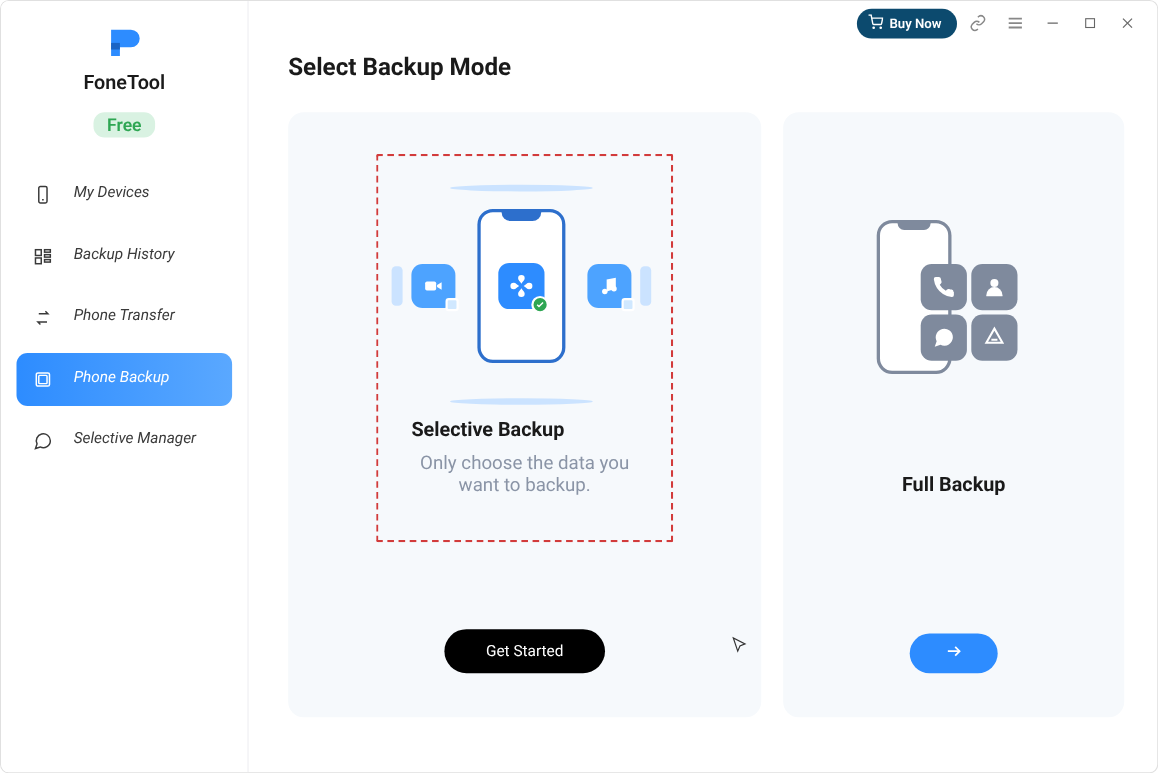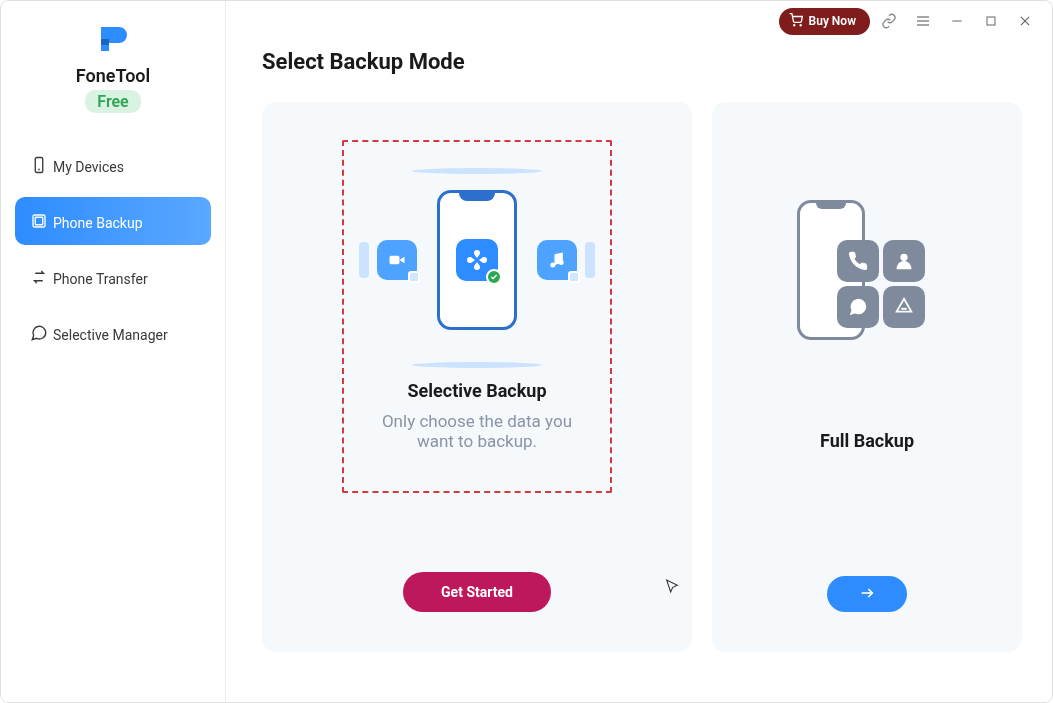--- a/index.html
+++ b/index.html
@@ -22,21 +22,21 @@
       position: absolute;
       top: 0;
       right: 0;
       height: 40px;
       display: flex;
       align-items: center;
       gap: 4px;
       padding-right: 12px;
     }
     .buy-now {
-      background: #7f1d1d;
+      background: #0c4a6e;
       color: #fff;
       border-radius: 16px;
       padding: 5px 14px 5px 10px;
       font-size: 12px;
       font-weight: 600;
       display: flex;
       align-items: center;
       gap: 6px;
       cursor: pointer;
     }
@@ -66,45 +66,46 @@
     }
     .logo-icon {
       width: 36px;
       height: 36px;
       margin: 0 auto 8px;
     }
     .app-name {
       font-size: 18px;
       font-weight: 600;
       color: #1a1a1a;
-      margin-bottom: 4px;
+      margin-bottom: 16px;
     }
     .free-badge {
       display: inline-block;
       background: #d9f2e2;
       color: #2ea653;
       font-size: 16px;
       font-weight: 600;
       padding: 2px 12px;
       border-radius: 10px;
     }
     .nav-list {
       list-style: none;
       padding: 0 14px;
     }
     .nav-item {
       display: flex;
-      align-items: flex-end;
-      gap: 4px;
+      align-items: flex-start;
+      gap: 18px;
       padding: 14px 14px;
       border-radius: 10px;
       margin-bottom: 8px;
       cursor: pointer;
       color: #3a3a3a;
       font-size: 14px;
+      font-style: italic;
     }
     .nav-item.active {
       background: linear-gradient(90deg, #2d8cff 0%, #5aa8ff 100%);
       color: #fff;
     }
     .nav-item .nav-icon {
       width: 20px;
       height: 20px;
       display: flex;
       align-items: center;
@@ -149,21 +150,21 @@
       justify-content: flex-end;
     }
     .dashed-box {
       border: 2px dashed #d23b3b;
       border-radius: 2px;
       padding: 30px 30px 40px;
       width: 270px;
       margin: 10px auto 20px;
       display: flex;
       flex-direction: column;
-      align-items: center;
+      align-items: flex-start;
     }
     .illustration {
       position: relative;
       width: 200px;
       height: 180px;
       margin-bottom: 28px;
     }
     .illustration-shadow {
       width: 130px;
       height: 6px;
@@ -279,29 +280,29 @@
       font-weight: 700;
       color: #1a1a1a;
       margin-bottom: 10px;
     }
     .card-subtitle {
       font-size: 17px;
       color: #8a94a6;
       text-align: center;
     }
     .primary-btn {
-      background: #be185d;
+      background: #000000;
       color: #fff;
       border: none;
       border-radius: 22px;
       padding: 12px 38px;
       font-size: 14px;
       cursor: pointer;
       margin-top: auto;
-      font-weight: 700;
+      font-weight: 400;
     }
     .arrow-btn {
       background: #2d8cff;
       color: #fff;
       border: none;
       border-radius: 22px;
       width: 80px;
       height: 36px;
       font-size: 18px;
       cursor: pointer;
@@ -416,37 +417,49 @@
   <ul class="nav-list">
     <li class="nav-item">
       <span class="nav-icon">
         <svg width="18" height="18" viewBox="0 0 24 24" fill="none" stroke="#3a3a3a" stroke-width="1.8">
             <rect x="7" y="2" width="10" height="20" rx="2"></rect>
             <line x1="11" y1="18" x2="13" y2="18"></line>
           </svg>
       </span>
       <span>My Devices</span>
     </li>
-    <li class="nav-item active">
+    <li class="nav-item">
       <span class="nav-icon">
-        <svg width="18" height="18" viewBox="0 0 24 24" fill="none" stroke="#fff" stroke-width="1.8">
-            <rect x="4" y="4" width="16" height="16" rx="2"></rect>
-            <rect x="7" y="7" width="10" height="10" rx="1"></rect>
+        <svg width="18" height="18" viewBox="0 0 24 24" fill="none" stroke="#3a3a3a" stroke-width="1.8">
+            <rect x="3" y="4" width="7" height="7"></rect>
+            <rect x="14" y="4" width="7" height="3"></rect>
+            <rect x="14" y="10" width="7" height="3"></rect>
+            <rect x="3" y="14" width="7" height="7"></rect>
+            <rect x="14" y="16" width="7" height="3"></rect>
           </svg>
       </span>
-      <span>Phone Backup</span>
+      <span>Backup History</span>
     </li>
     <li class="nav-item">
       <span class="nav-icon">
         <svg width="18" height="18" viewBox="0 0 24 24" fill="none" stroke="#3a3a3a" stroke-width="1.8">
             <path d="M7 7h11l-3-3"></path>
             <path d="M17 17H6l3 3"></path>
           </svg>
       </span>
       <span>Phone Transfer</span>
+    </li>
+    <li class="nav-item active">
+      <span class="nav-icon">
+        <svg width="18" height="18" viewBox="0 0 24 24" fill="none" stroke="#fff" stroke-width="1.8">
+            <rect x="4" y="4" width="16" height="16" rx="2"></rect>
+            <rect x="7" y="7" width="10" height="10" rx="1"></rect>
+          </svg>
+      </span>
+      <span>Phone Backup</span>
     </li>
     <li class="nav-item">
       <span class="nav-icon">
         <svg width="18" height="18" viewBox="0 0 24 24" fill="none" stroke="#3a3a3a" stroke-width="1.8">
             <path d="M21 11.5a8.5 8.5 0 0 1-12.3 7.6L3 21l1.9-5.6A8.5 8.5 0 1 1 21 11.5z"></path>
           </svg>
       </span>
       <span>Selective Manager</span>
     </li>
   </ul>

